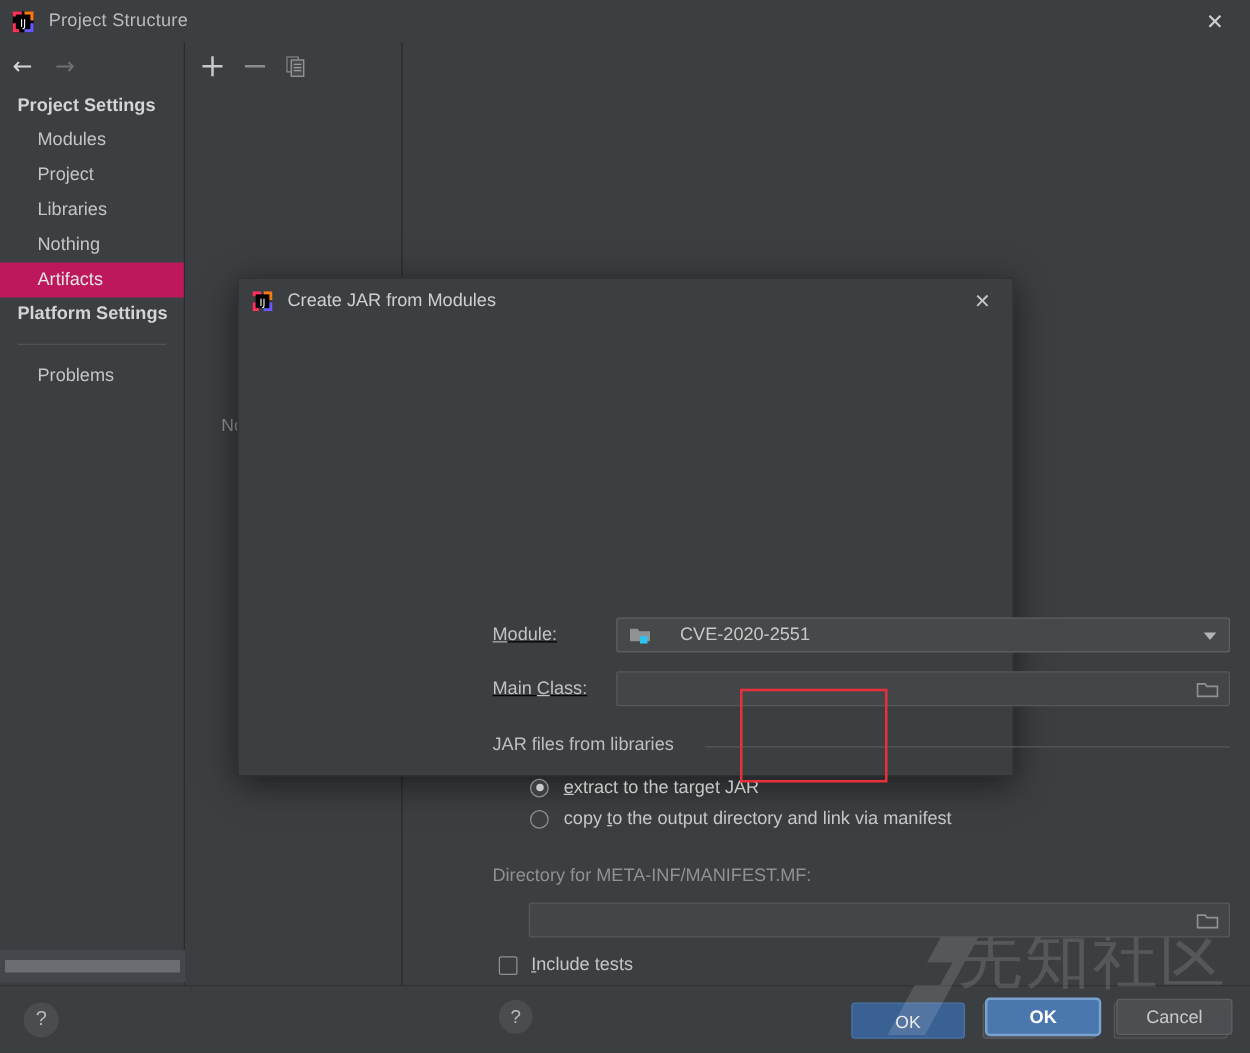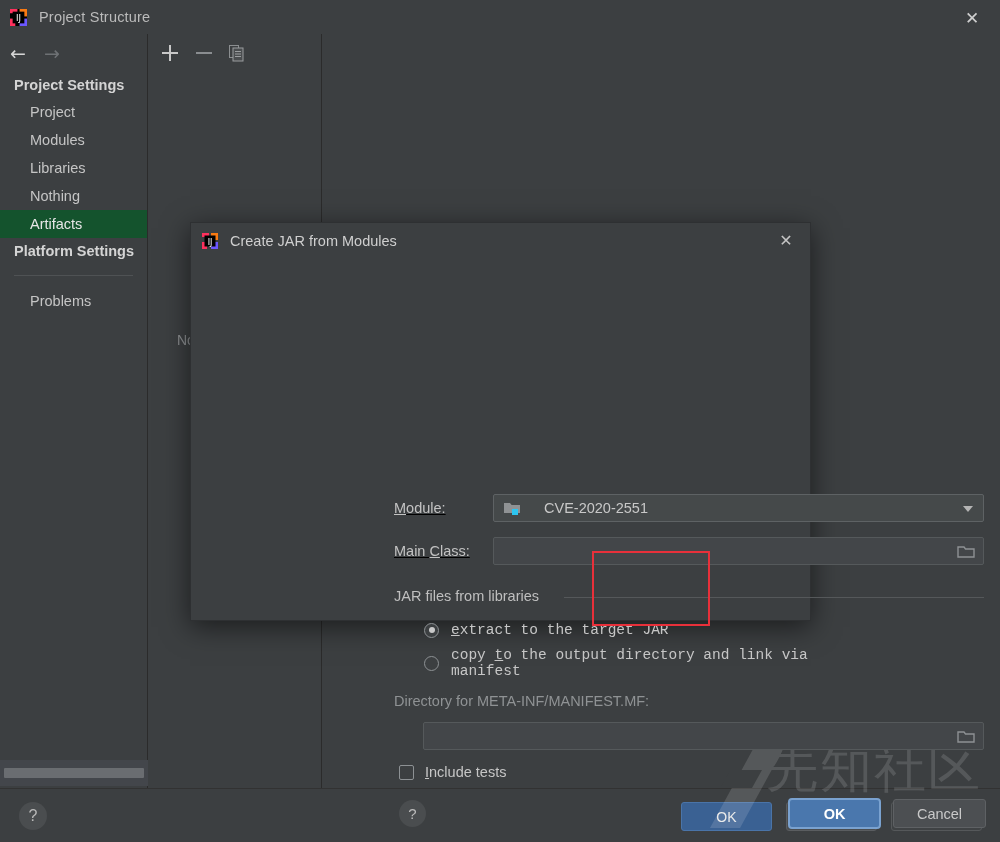--- a/index.html
+++ b/index.html
@@ -37,21 +37,21 @@
   .arrow.fwd  { color: #6e7174; }
 
   .nav-group-header {
     color: #d4d4d4; font-size: 14.5px; font-weight: bold;
     padding: 5px 0 5px 14px;
   }
   .nav-item {
     color: #c5c5c5; font-size: 14.5px; padding: 5px 0 5px 30px; cursor: pointer;
     height: 28px; line-height: 18px;
   }
-  .nav-item.selected { background: #14532d; color: #e6e6e6; }
+  .nav-item.selected { background: #be185d; color: #e6e6e6; }
   .nav-sep { height: 1px; background: #4f5254; margin: 11px 14px 11px 14px; }
 
   .sidebar-scroll-track {
     position: absolute; left: 0; bottom: 2px; width: 148px; height: 26px;
     background: #43464b;
   }
   .sidebar-scroll-thumb {
     position: absolute; left: 4px; bottom: 8px; width: 140px; height: 10px;
     background: #6a6d71; border-radius: 1px; cursor: pointer;
   }
@@ -162,21 +162,21 @@
 
   .radio-row { position: absolute; display: flex; align-items: center; cursor: pointer; }
   .radio {
     width: 15px; height: 15px; border-radius: 50%;
     border: 1px solid #8d9194; background: #3c3f41; position: relative; flex: none;
   }
   .radio.checked::after {
     content: ""; position: absolute; left: 3.5px; top: 3.5px;
     width: 6px; height: 6px; border-radius: 50%; background: #c9c9c9;
   }
-  .radio-label { margin-left: 12px; color: #c6c6c6; font-size: 14.5px; font-family: Liberation Mono, monospace; }
+  .radio-label { margin-left: 12px; color: #c6c6c6; font-size: 14.5px; }
   .radio-label u { text-decoration: underline; }
 
   .dim-label { position: absolute; left: 203px; top: 470px; color: #8f9294; font-size: 14.5px; }
 
   .check-row { position: absolute; left: 208px; top: 541px; display: flex; align-items: center; cursor: pointer; }
   .checkbox {
     width: 15px; height: 15px; border: 1px solid #8d9194; background: #3c3f41;
     border-radius: 2px; flex: none;
   }
   .check-label { margin-left: 11px; color: #c6c6c6; font-size: 14.5px; }
@@ -228,22 +228,22 @@
   </div>
 
   <div class="sidebar">
 
     <div class="nav-arrows">
       <span class="arrow back">←</span>
       <span class="arrow fwd">→</span>
     </div>
 
     <div class="nav-group-header">Project Settings</div>
+    <div class="nav-item">Modules</div>
     <div class="nav-item">Project</div>
-    <div class="nav-item">Modules</div>
     <div class="nav-item">Libraries</div>
     <div class="nav-item">Nothing</div>
     <div class="nav-item selected">Artifacts</div>
 
     <div class="nav-group-header">Platform Settings</div>
 
     <div class="nav-sep"></div>
     <div class="nav-item">Problems</div>
 
     <div class="sidebar-scroll-track">

